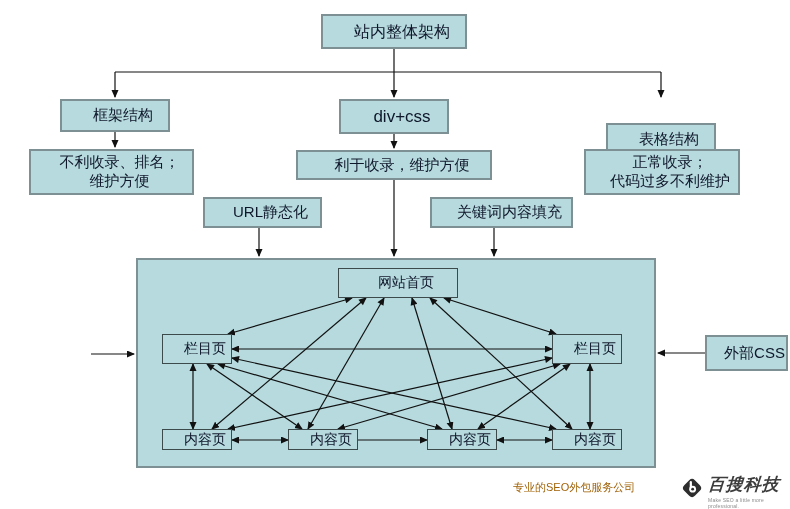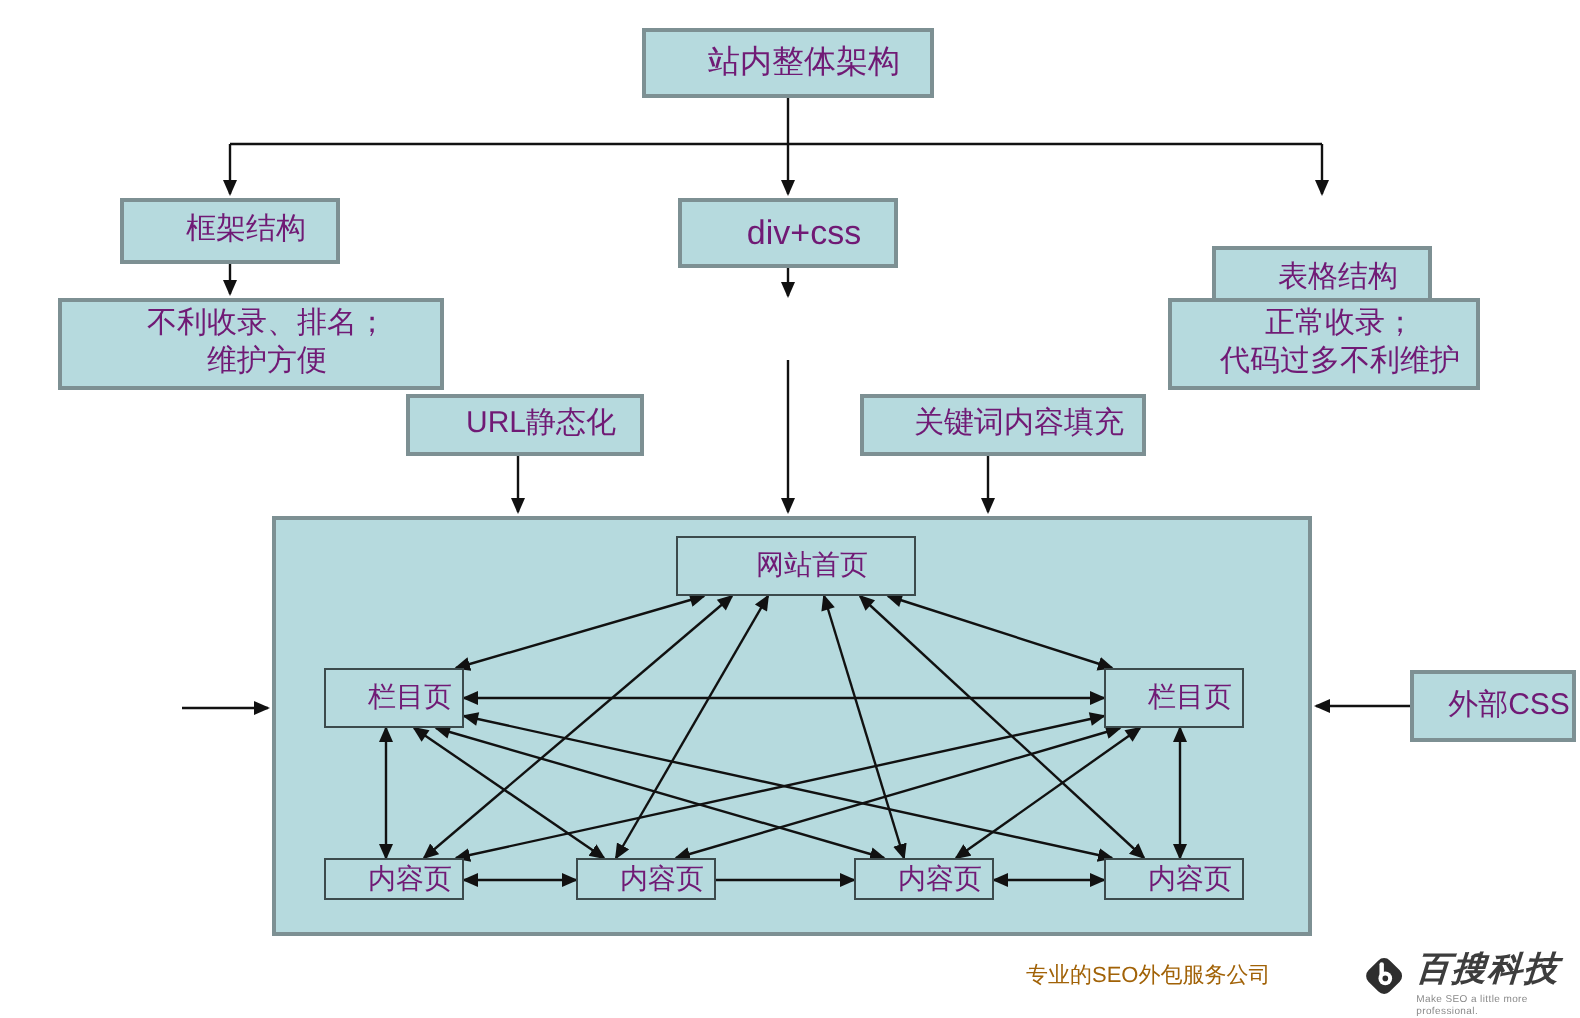--- a/index.html
+++ b/index.html
@@ -1,21 +1,21 @@
 <!DOCTYPE html>
 <html><head>
 <meta charset="utf-8">
 <style>
   html,body{margin:0;padding:0;background:#fff;}
   .stage{position:relative;width:790px;height:509px;background:#fff;overflow:hidden;
          font-family:"Liberation Sans","DejaVu Sans",sans-serif;color:#111;}
   svg.wires{position:absolute;left:0;top:0;z-index:5;}
   .node{position:absolute;display:flex;align-items:center;justify-content:center;
         background:#b6dade;border:2px solid #7d9093;
-        box-sizing:border-box;z-index:10;font-size:15px;line-height:1.25;color:#701a75;padding-left:16px;}
+        box-sizing:border-box;z-index:10;font-size:15px;line-height:1.25;color:#0f172a;padding-left:16px;}
   .node.inner{border:1px solid #3c4a4c;font-size:14px;}
   .container-box{position:absolute;left:136px;top:258px;width:520px;height:210px;
         background:#b6dade;border:2px solid #7d9093;box-sizing:border-box;z-index:1;}
   .note{flex-direction:column;}
   .latin{font-size:17px;}
   .footer-caption{position:absolute;left:513px;top:480px;font-size:11px;color:#a16207;z-index:10;}
   .brand{position:absolute;left:680px;top:473px;z-index:10;display:flex;align-items:flex-start;}
   .brand-mark{width:26px;height:26px;margin-top:2px;}
   .brand-text{margin-left:4px;display:flex;flex-direction:column;}
   .brand-name{font-family:"DejaVu Serif","Liberation Serif",serif;font-style:italic;font-weight:bold;
@@ -82,23 +82,26 @@
   <div class="node" style="left:60px;top:99px;width:110px;height:33px;">
     <span>框架结构</span>
   </div>
   <div class="node latin" style="left:339px;top:99px;width:110px;height:35px;">
     <span>div+css</span>
   </div>
   <div class="node" style="left:606px;top:99px;width:110px;height:33px;margin-top:24px;">
     <span>表格结构</span>
   </div>
 
-  <div class="node note" style="left:29px;top:149px;width:193px;height:46px;">
+  <div class="node note" style="left:29px;top:149px;width:165px;height:46px;">
     <span>不利收录、排名；</span>
     <span>维护方便</span>
+  </div>
+  <div class="node" style="left:296px;top:150px;width:196px;height:30px;">
+    <span>利于收录，维护方便</span>
   </div>
   <div class="node note" style="left:584px;top:149px;width:156px;height:46px;">
     <span>正常收录；</span>
     <span>代码过多不利维护</span>
   </div>
 
   <div class="node" style="left:203px;top:197px;width:119px;height:31px;">
     <span>URL静态化</span>
   </div>
   <div class="node" style="left:430px;top:197px;width:143px;height:31px;">

